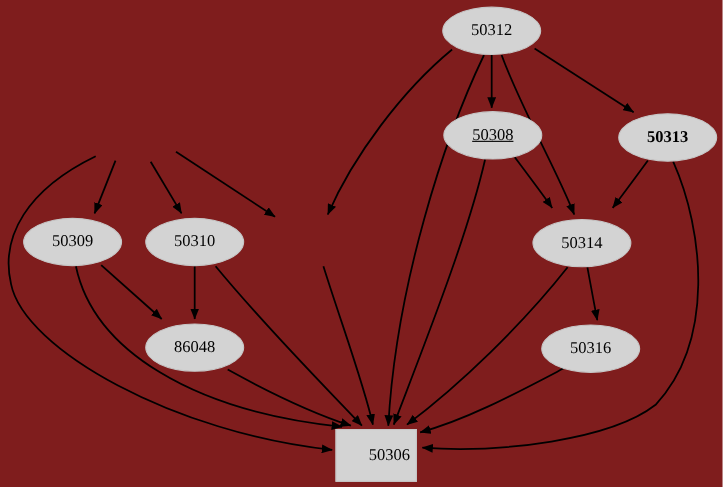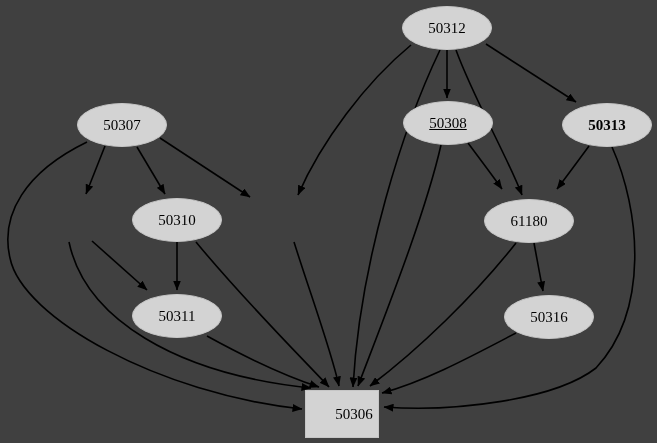--- a/index.html
+++ b/index.html
@@ -4,21 +4,21 @@
 <style>
   html, body {
     margin: 0;
     padding: 0;
     background: #ffffff;
   }
   #canvas {
     position: relative;
     width: 657px;
     height: 443px;
-    background: #404040;
+    background: #7f1d1d;
     overflow: hidden;
     font-family: "Liberation Serif", "DejaVu Serif", serif;
   }
   #edges {
     position: absolute;
     left: 0;
     top: 0;
     width: 657px;
     height: 443px;
   }
@@ -90,38 +90,38 @@
 
     <path class="edge" marker-end="url(#arrow)" d="M534,243 C537,259 540,276 543,291"></path>
     <path class="edge" marker-end="url(#arrow)" d="M516,243 C475,295 418,350 370,386"></path>
 
     <path class="edge" marker-end="url(#arrow)" d="M516,333 C472,356 426,381 382,393"></path>
   </svg>
 
   <div class="node" style="left:402px; top:6px;">
       <span>50312</span>
     </div>
-  <div class="node" style="left:77px;  top:103px;">
-      <span>50307</span>
-    </div>
   <div class="node" style="left:403px; top:101px;text-decoration:underline;">
       <span>50308</span>
     </div>
   <div class="node" style="left:562px; top:103px;font-weight:bold;">
       <span>50313</span>
     </div>
+  <div class="node" style="left:21px;  top:198px;">
+      <span>50309</span>
+    </div>
   <div class="node" style="left:132px; top:198px;">
       <span>50310</span>
     </div>
   <div class="node" style="left:484px; top:199px;">
-      <span>61180</span>
+      <span>50314</span>
     </div>
   <div class="node" style="left:132px; top:294px;">
-      <span>50311</span>
+      <span>86048</span>
     </div>
-  <div class="node" style="left:504px; top:295px;">
+  <div class="node" style="left:492px; top:295px;">
       <span>50316</span>
     </div>
   <div class="node box" style="left:305px; top:390px;padding-left:24px;">
       <span>50306</span>
     </div>
 
 </div>
 
 </body></html>

